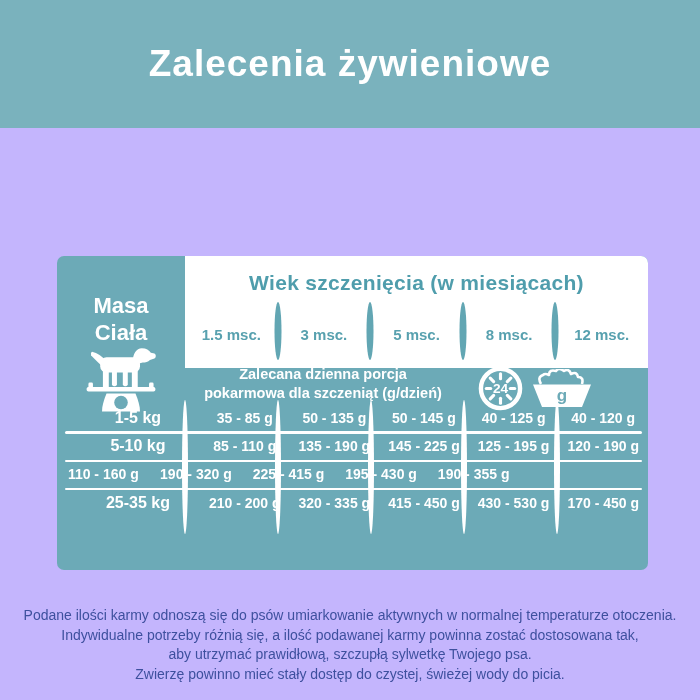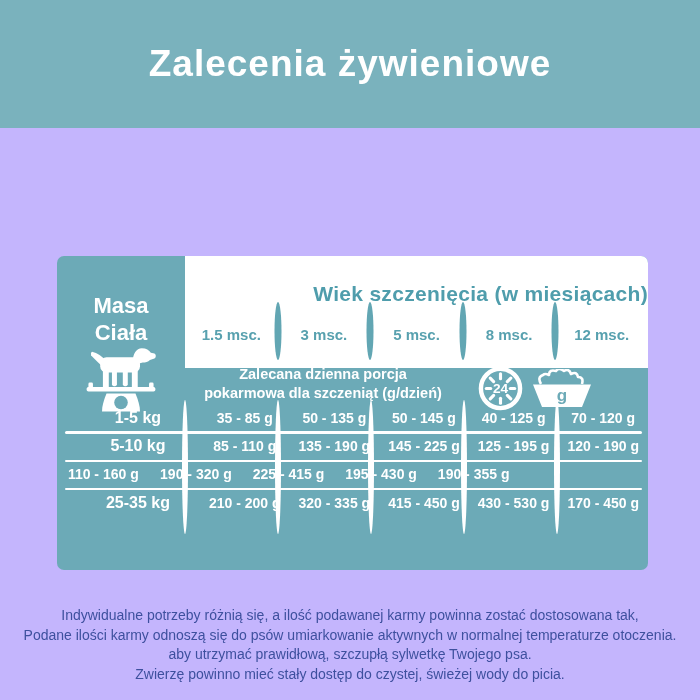--- a/index.html
+++ b/index.html
@@ -11,21 +11,21 @@
   .banner { position:absolute; left:0; top:0; width:700px; height:128px;
             background:#7ab2bd; display:flex; align-items:center; justify-content:center; }
   .banner h1 { color:#ffffff; font-size:37px; font-weight:bold; letter-spacing:1px; }
 
   
   .table { position:absolute; left:57px; top:256px; width:591px; height:314px;
            background:#6caab7; border-radius:7px; }
 
   .age-header { position:absolute; left:128px; top:0; width:463px; height:112px;
                 background:#ffffff; border-radius:0 7px 0 0; }
-  .age-title { text-align:right; padding-top:26px; color:#4f9dac; font-size:21px;
+  .age-title { text-align:center; padding-top:15px; color:#4f9dac; font-size:21px;
                font-weight:bold; letter-spacing:0.3px; }
   .age-cols { position:absolute; left:0; right:0; top:48px; height:60px; display:flex; }
   .age-col { flex:1; display:flex; align-items:center; justify-content:center;
              color:#58a1af; font-weight:bold; font-size:15px; }
   .hsep { position:absolute; top:46px; width:7px; height:58px; background:#62a6b3;
           border-radius:50%; transform:translateX(-50%); }
 
   .mass-label { position:absolute; left:0; top:36px; width:128px; text-align:center;
                 color:#ffffff; font-weight:bold; font-size:22px; line-height:27px; }
 
@@ -126,21 +126,21 @@
       <text x="31" y="32" text-anchor="middle" font-size="17" fill="#6caab7">g</text>
     </svg>
 
     <div class="rows">
       <div class="row">
         <div class="mass-cell">1-5 kg</div>
         <div class="value-cell">35 - 85 g</div>
         <div class="value-cell">50 - 135 g</div>
         <div class="value-cell">50 - 145 g</div>
         <div class="value-cell">40 - 125 g</div>
-        <div class="value-cell">70 - 120 g</div>
+        <div class="value-cell">40 - 120 g</div>
       </div>
       <div class="row">
         <div class="mass-cell">5-10 kg</div>
         <div class="value-cell">85 - 110 g</div>
         <div class="value-cell">135 - 190 g</div>
         <div class="value-cell">145 - 225 g</div>
         <div class="value-cell">125 - 195 g</div>
         <div class="value-cell">120 - 190 g</div>
       </div>
       <div class="row">
@@ -165,19 +165,19 @@
     <div class="hline" style="top:231.5px;"></div>
 
     <div class="vstroke" style="left:128px;"></div>
     <div class="vstroke" style="left:221px;"></div>
     <div class="vstroke" style="left:314px;"></div>
     <div class="vstroke" style="left:407px;"></div>
     <div class="vstroke" style="left:500px;"></div>
   </div>
 
   <footer class="footer">
+    <p>Podane ilości karmy odnoszą się do psów umiarkowanie aktywnych w normalnej temperaturze otoczenia.</p>
     <p>Indywidualne potrzeby różnią się, a ilość podawanej karmy powinna zostać dostosowana tak,</p>
-    <p>Podane ilości karmy odnoszą się do psów umiarkowanie aktywnych w normalnej temperaturze otoczenia.</p>
     <p>aby utrzymać prawidłową, szczupłą sylwetkę Twojego psa.</p>
     <p>Zwierzę powinno mieć stały dostęp do czystej, świeżej wody do picia.</p>
   </footer>
 
 </div>
 
 </body></html>

